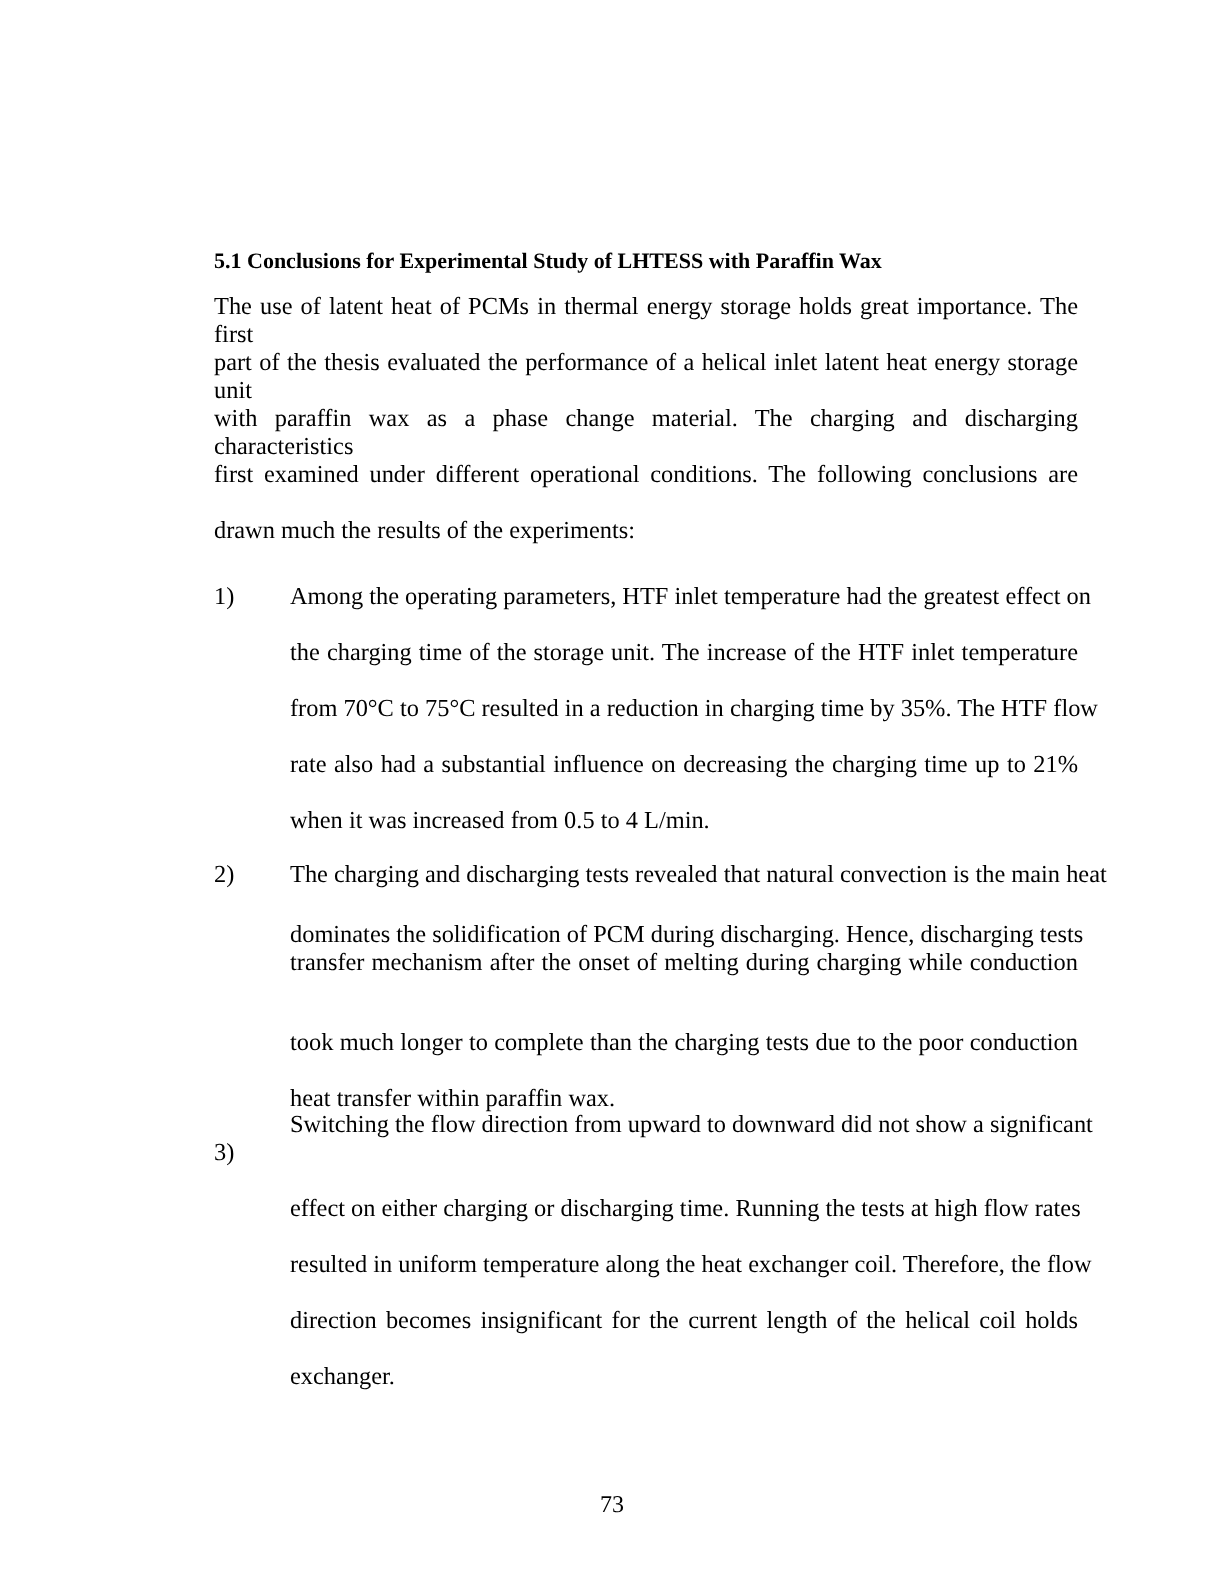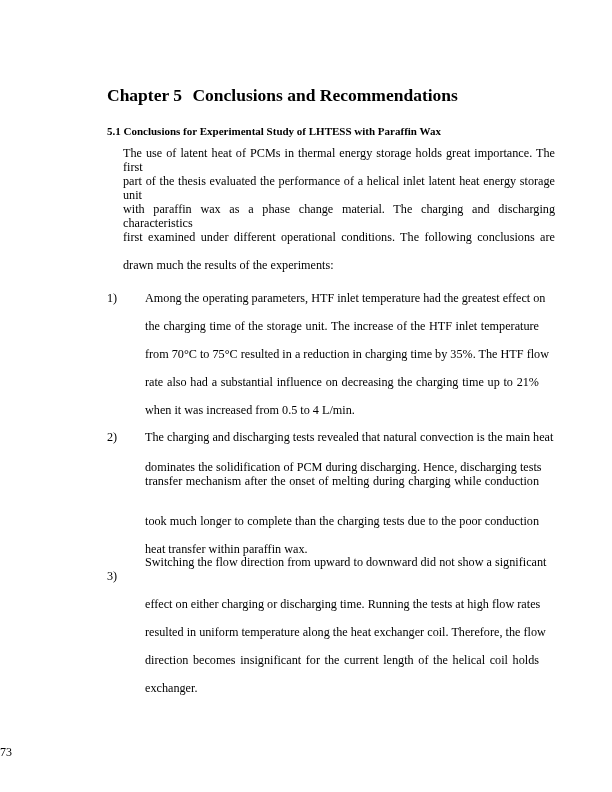--- a/index.html
+++ b/index.html
@@ -2,34 +2,30 @@
 <html><head>
 <meta charset="utf-8">
 <style>
   html, body { margin: 0; padding: 0; background: #ffffff; }
   body { width: 612px; height: 792px; position: relative; overflow: hidden;
          font-family: "Liberation Serif", serif; color: #000; }
   .page { position: absolute; left: 0; top: 0; width: 612px; height: 792px; }
   .chapter-title { position: absolute; left: 107px; top: 85px; font-size: 17.5px; font-weight: bold; white-space: nowrap; }
   .chapter-title .num { margin-right: 6px; }
   .section-heading { position: absolute; left: 107px; top: 125px; font-size: 11px; font-weight: bold; white-space: nowrap; }
-  .body-line { position: absolute; left: 123px; width: 432px; font-size: 12.2px; line-height: 14px; white-space: nowrap; }
+  .body-line { position: absolute; left: 107px; width: 432px; font-size: 12.2px; line-height: 14px; white-space: nowrap; }
   .j { text-align: justify; text-align-last: justify; white-space: normal; }
   .item-num { position: absolute; left: 107px; font-size: 12.2px; line-height: 14px; }
   .item-line { position: absolute; left: 145px; width: 394px; font-size: 12.2px; line-height: 14px; white-space: nowrap; }
-  .page-number { position: absolute; left: 0; width: 612px; top: 745px; font-size: 12px; }
+  .page-number { position: absolute; left: 0; width: 612px; top: 745px; text-align: center; font-size: 12px; }
 </style>
 </head>
 <body>
 
 <div class="page">
-  <div class="chapter-title">
-    <span class="num">Chapter 5</span>
-    <span>Conclusions and Recommendations</span>
-  </div>
 
   <div class="section-heading">5.1 Conclusions for Experimental Study of LHTESS with Paraffin Wax</div>
 
   <div>
     <div class="body-line j" style="top:146px">The use of latent heat of PCMs in thermal energy storage holds great importance. The first</div>
     <div class="body-line j" style="top:174px">part of the thesis evaluated the performance of a helical inlet latent heat energy storage unit</div>
     <div class="body-line j" style="top:202px">with paraffin wax as a phase change material. The charging and discharging characteristics</div>
     <div class="body-line j" style="top:230px">first examined under different operational conditions. The following conclusions are</div>
     <div class="body-line" style="top:258px">drawn much the results of the experiments:</div>
   </div>

